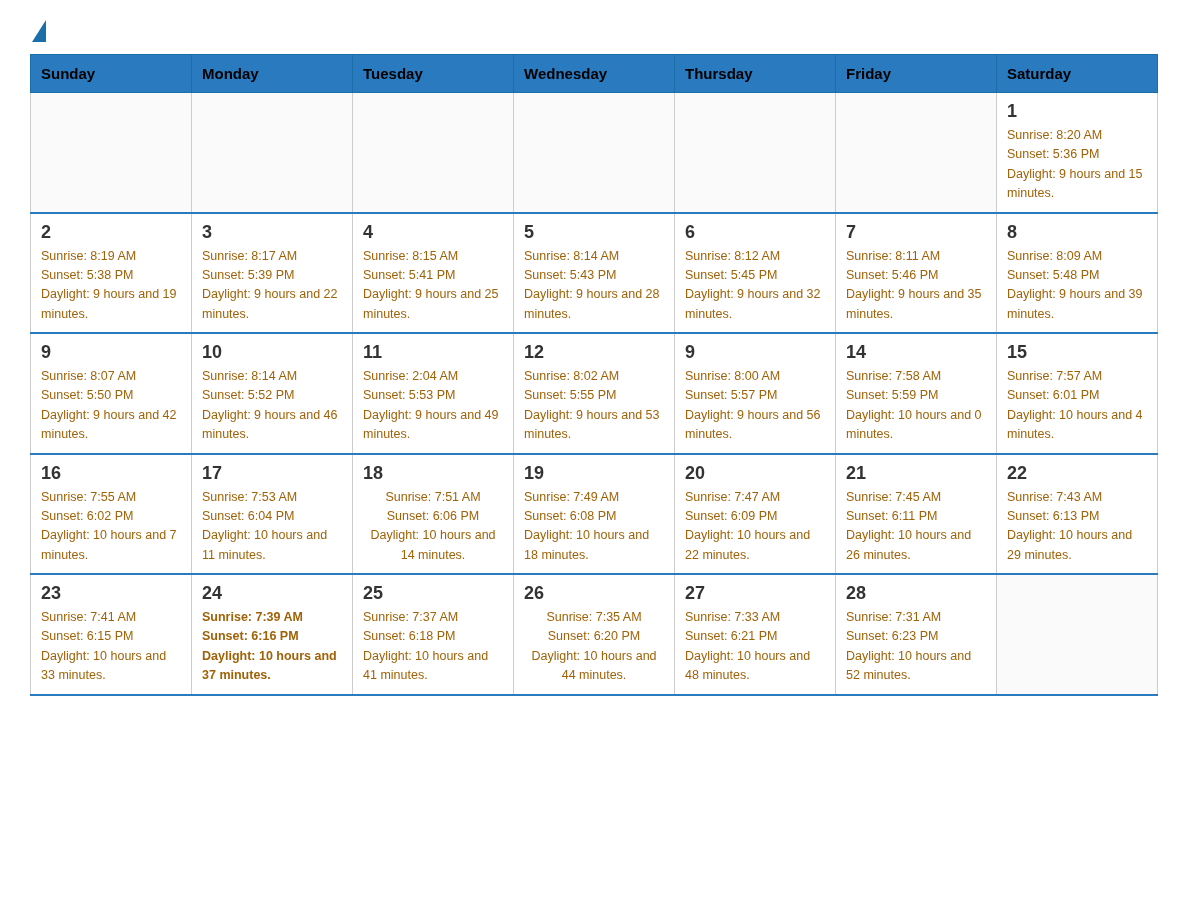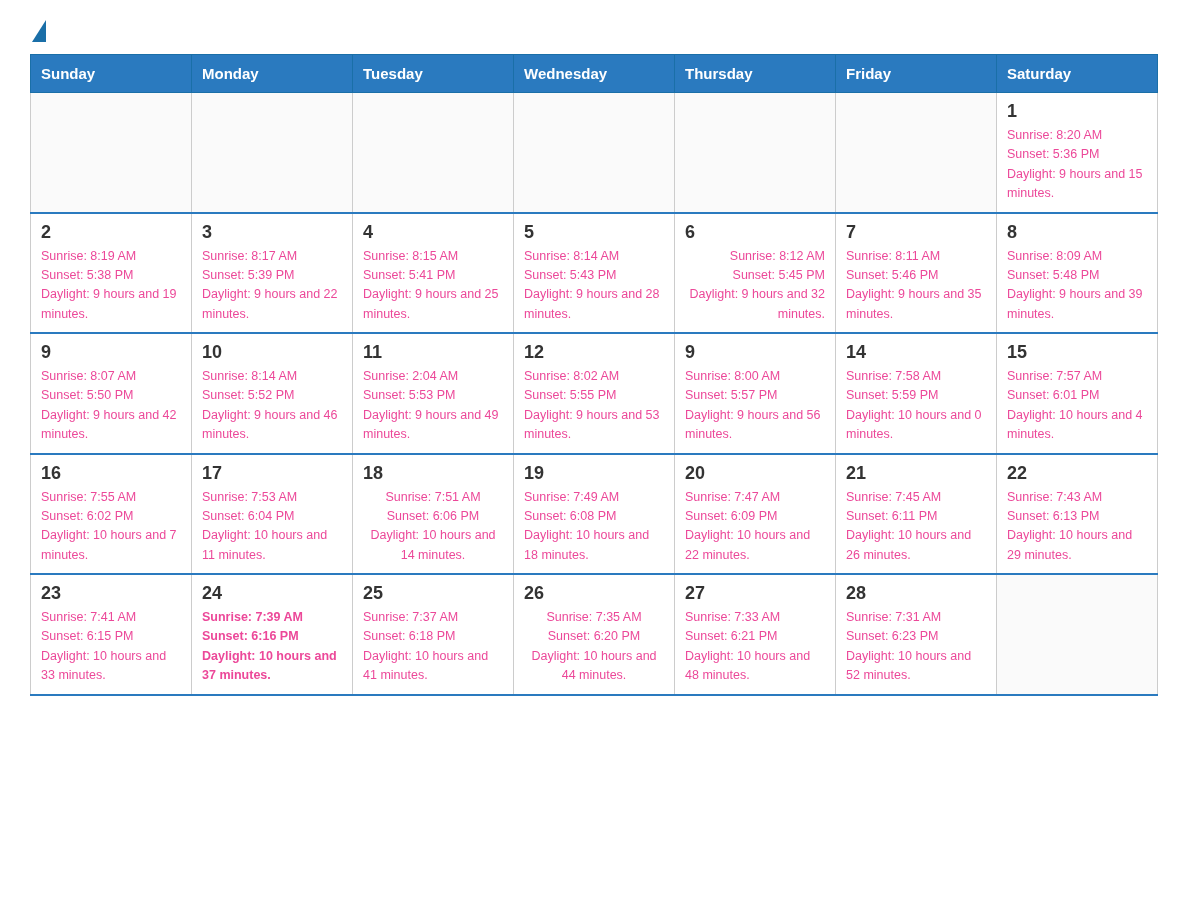--- a/index.html
+++ b/index.html
@@ -56,21 +56,21 @@
       font-size: 22px;
       color: #555;
       margin-top: 4px;
     }
     table {
       width: 100%;
       border-collapse: collapse;
     }
     thead th {
       background-color: #2a7abf;
-      color: #ffffff;
+      color: #000000;
       font-size: 15px;
       font-weight: bold;
       padding: 10px 10px;
       text-align: left;
       border: 1px solid #1a6fa8;
     }
     tbody td {
       vertical-align: top;
       border: 1px solid #ccc;
       padding: 8px 10px;
@@ -84,21 +84,21 @@
     }
     .day-number {
       font-size: 18px;
       font-weight: bold;
       color: #333;
       display: block;
       margin-bottom: 4px;
     }
     .day-info {
       font-size: 12.5px;
-      color: #ec4899;
+      color: #a16207;
       line-height: 1.55;
     }
     .empty-cell {
       background: #fafafa;
     }
   </style>
 </head>
 <body>
 
 <div class="header">
@@ -164,21 +164,21 @@
 Daylight: 9 hours and 25 minutes.</div>
         </td>
         <td>
           <span class="day-number">5</span>
           <div class="day-info" style="white-space: pre-line;">Sunrise: 8:14 AM
 Sunset: 5:43 PM
 Daylight: 9 hours and 28 minutes.</div>
         </td>
         <td>
           <span class="day-number">6</span>
-          <div class="day-info" style="white-space: pre-line; text-align: right;">Sunrise: 8:12 AM
+          <div class="day-info" style="white-space: pre-line;">Sunrise: 8:12 AM
 Sunset: 5:45 PM
 Daylight: 9 hours and 32 minutes.</div>
         </td>
         <td>
           <span class="day-number">7</span>
           <div class="day-info" style="white-space: pre-line;">Sunrise: 8:11 AM
 Sunset: 5:46 PM
 Daylight: 9 hours and 35 minutes.</div>
         </td>
         <td>

